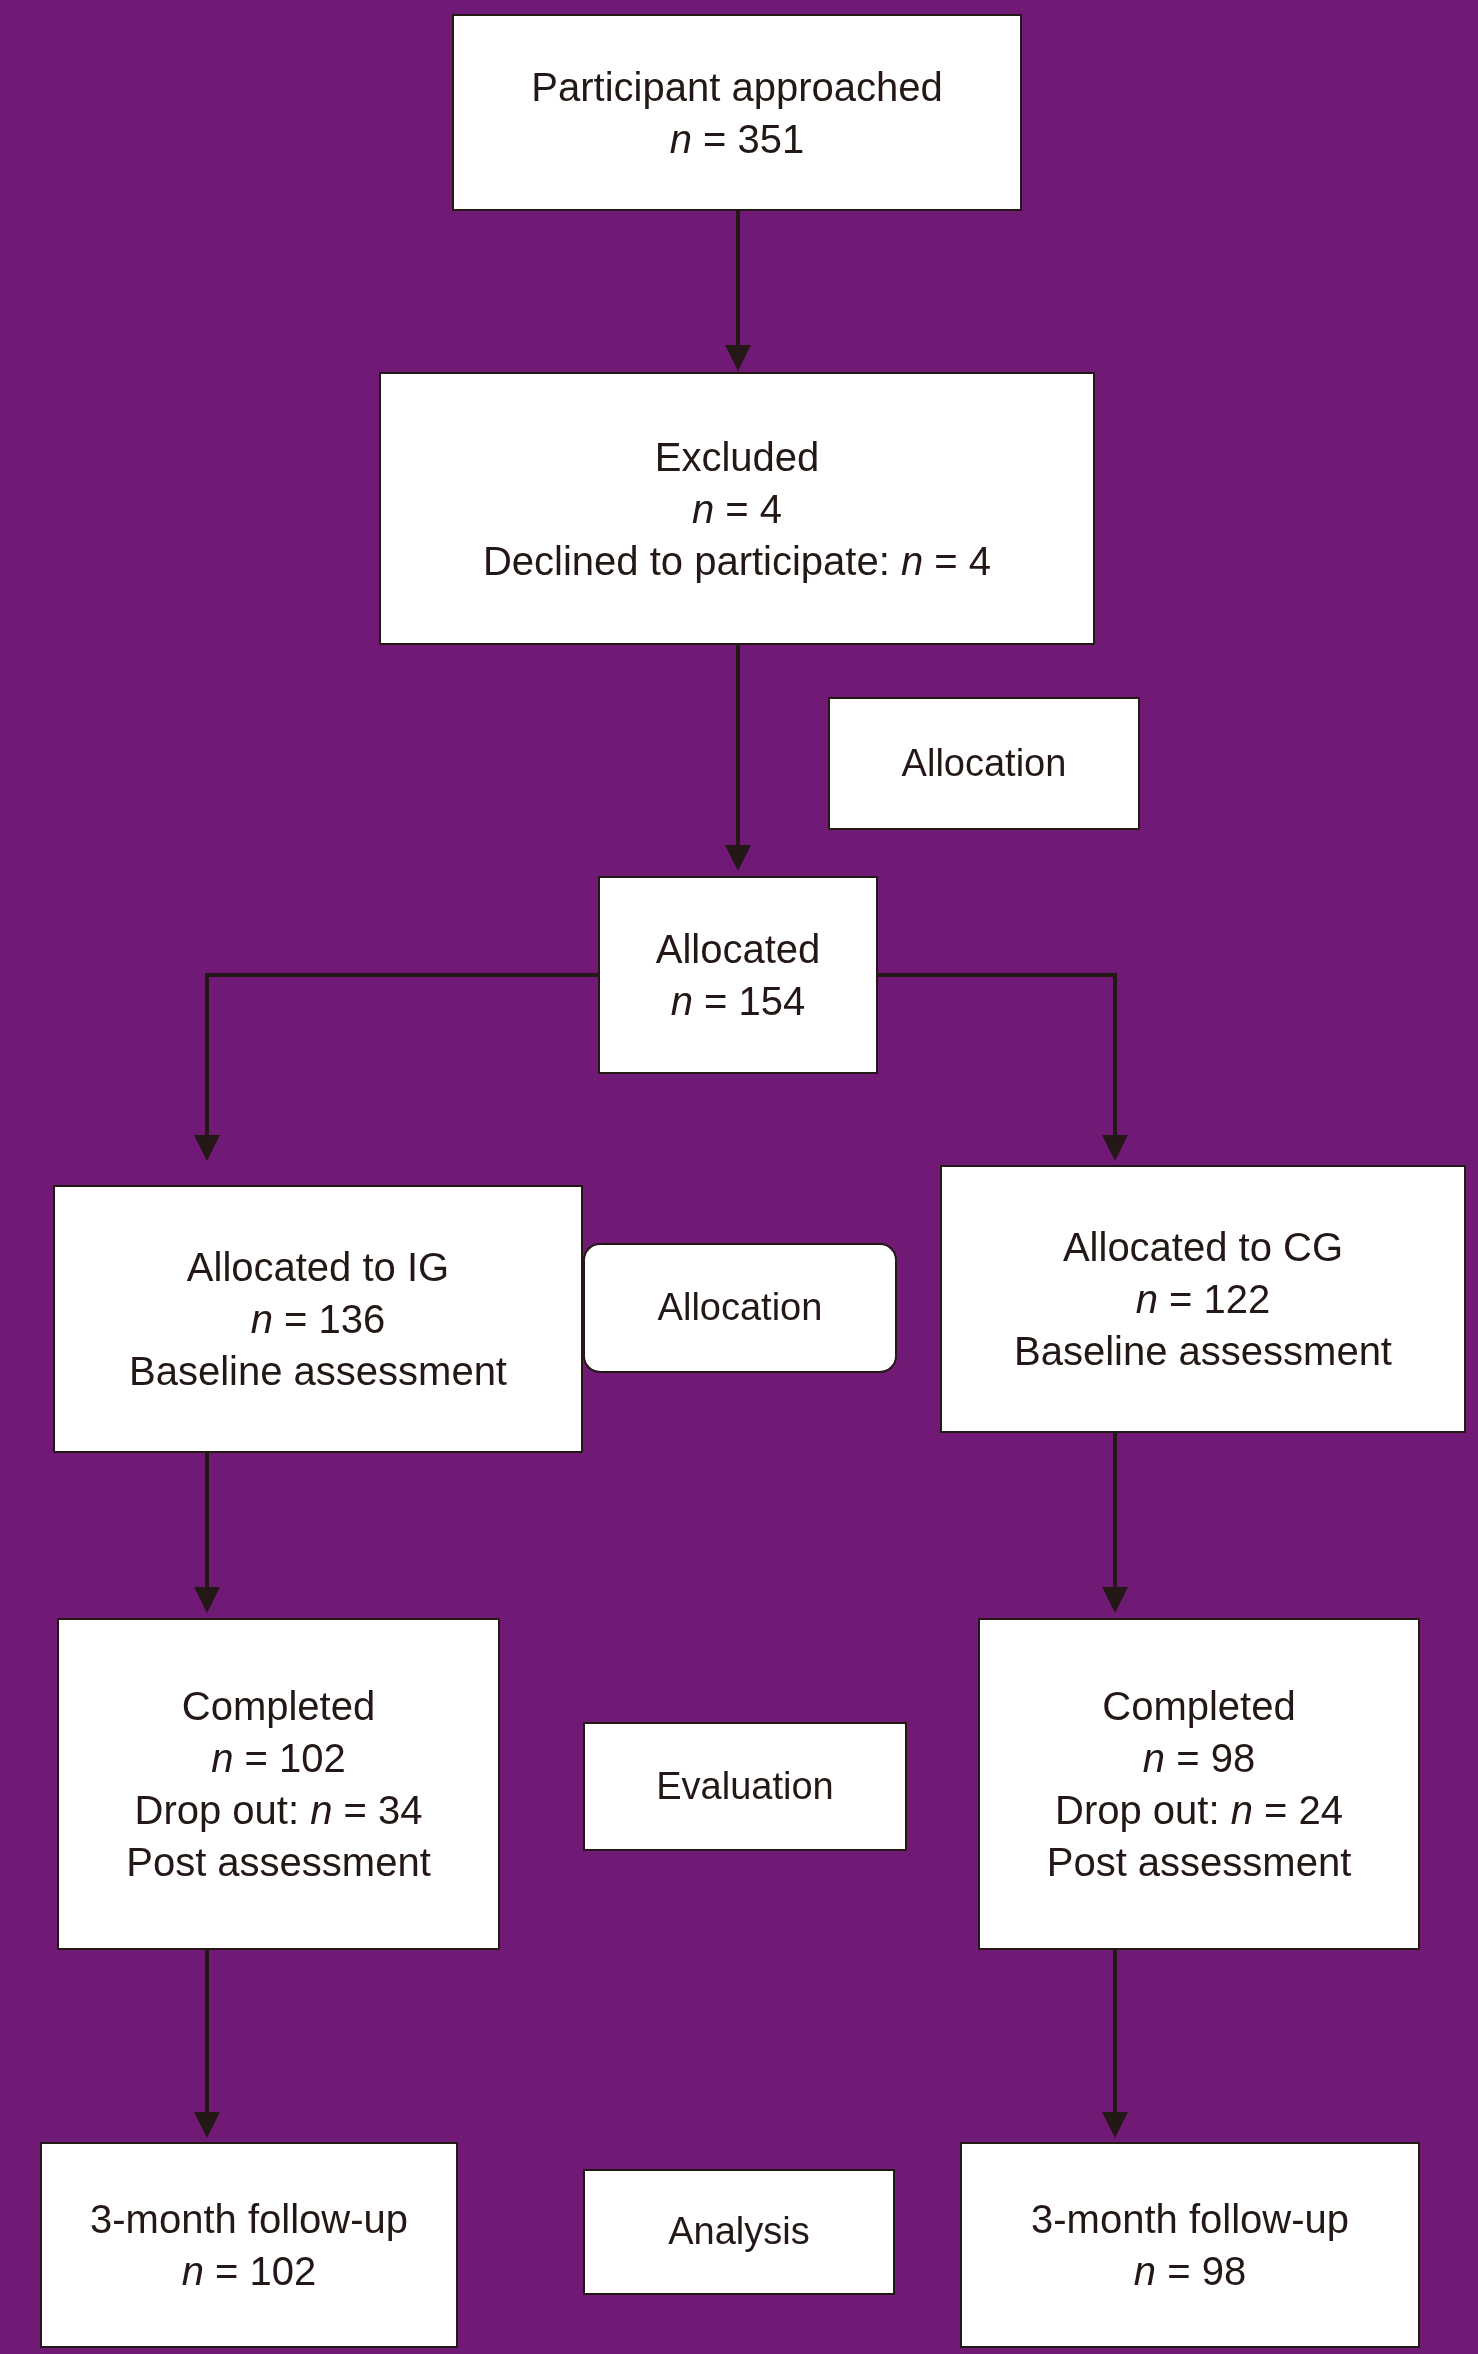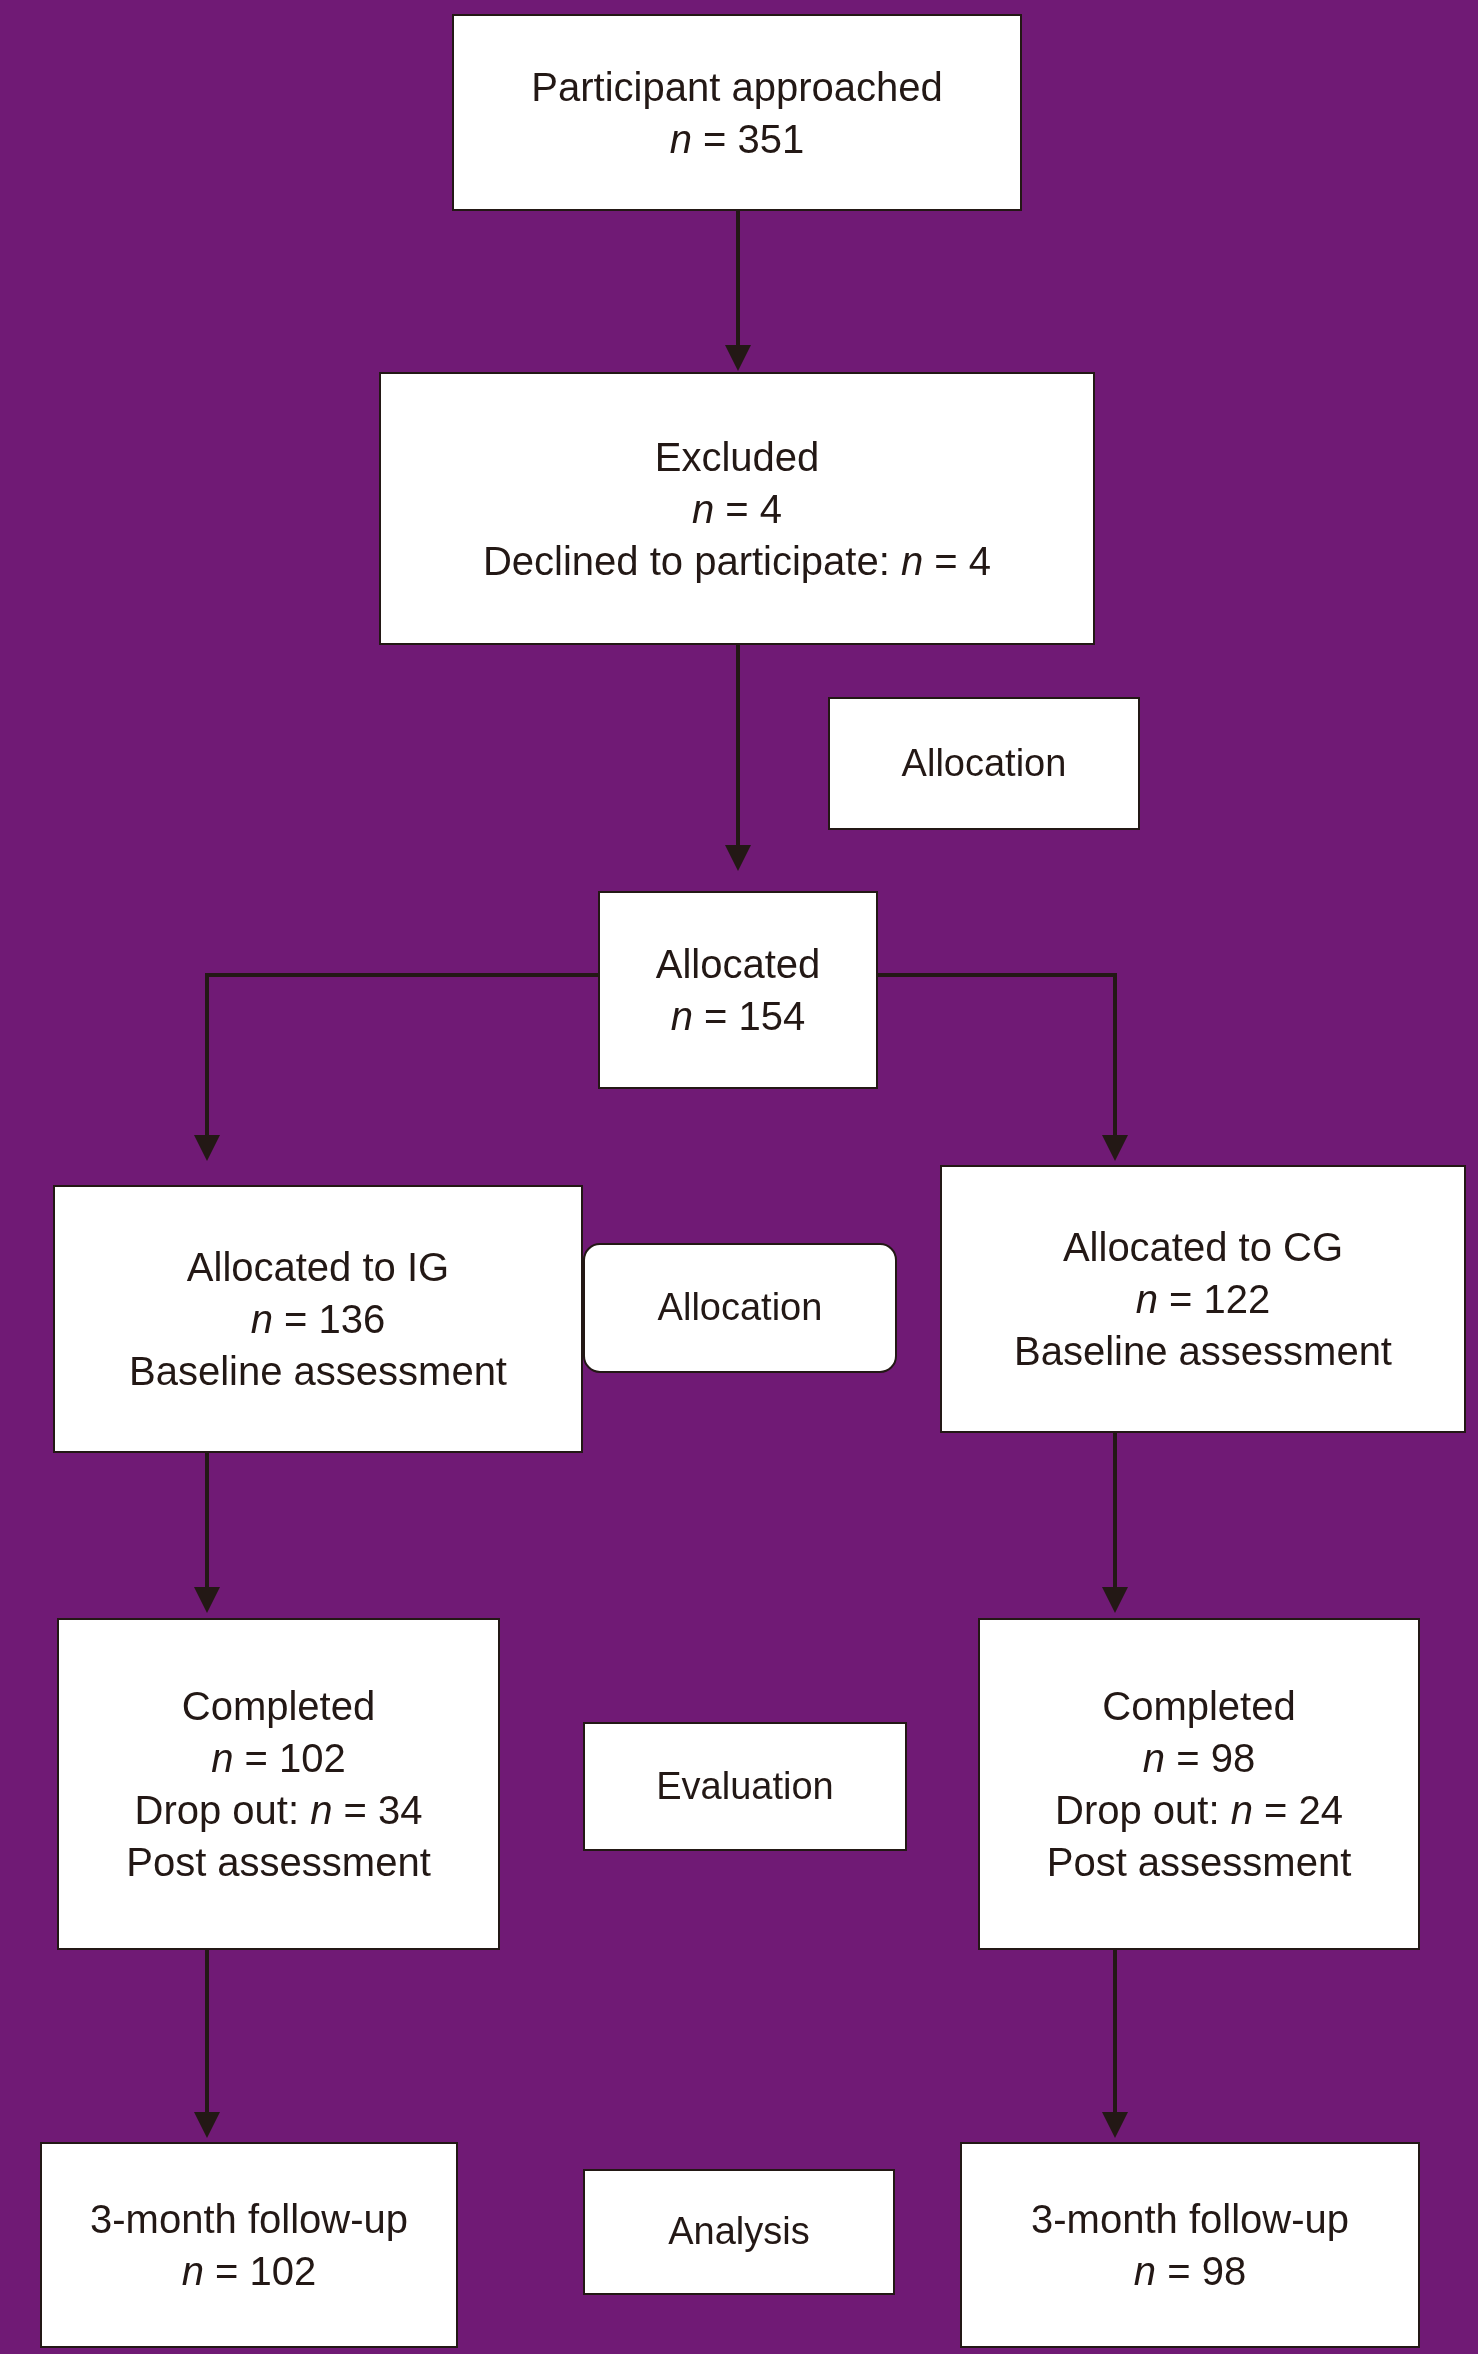--- a/index.html
+++ b/index.html
@@ -42,21 +42,21 @@
 
   
   .nvar {
     font-style: italic;
   }
 
   
   #box-approached   { left: 452px;  top: 14px;   width: 570px;  height: 197px; }
   #box-excluded     { left: 379px;  top: 372px;  width: 716px;  height: 273px; }
   #box-enrollment   { left: 828px;  top: 697px;  width: 312px;  height: 133px; }
-  #box-allocated    { left: 598px;  top: 876px;  width: 280px;  height: 198px; margin-top: 15px; }
+  #box-allocated    { left: 598px;  top: 876px;  width: 280px;  height: 198px; }
   #box-alloc-ig     { left: 12px;   top: 1185px; width: 530px;  height: 268px; margin-left: 41px; }
   #box-allocation   { left: 583px;  top: 1243px; width: 314px;  height: 130px; border-radius: 17px; }
   #box-alloc-cg     { left: 940px;  top: 1165px; width: 526px;  height: 268px; }
   #box-completed-ig { left: 57px;   top: 1618px; width: 443px;  height: 332px; }
   #box-evaluation   { left: 583px;  top: 1722px; width: 324px;  height: 129px; }
   #box-completed-cg { left: 978px;  top: 1618px; width: 442px;  height: 332px; }
   #box-follow-ig    { left: 40px;   top: 2142px; width: 418px;  height: 206px; }
   #box-analysis     { left: 583px;  top: 2169px; width: 312px;  height: 126px; }
   #box-follow-cg    { left: 960px;  top: 2142px; width: 460px;  height: 206px; }
 

